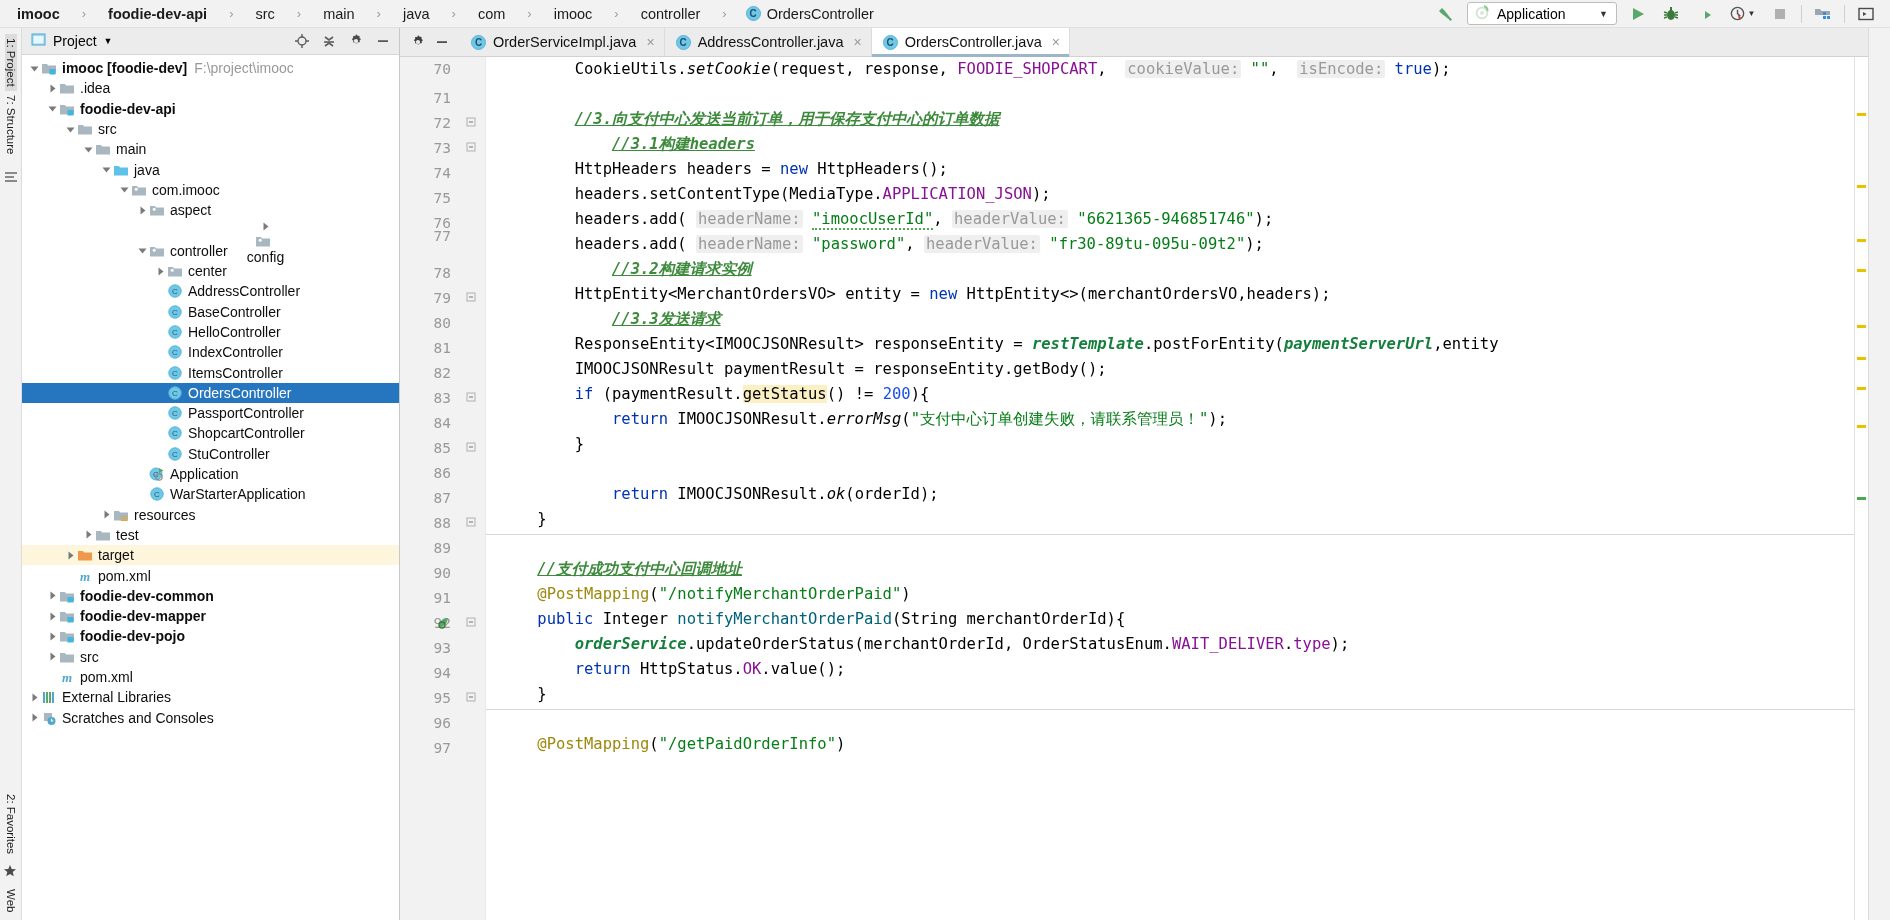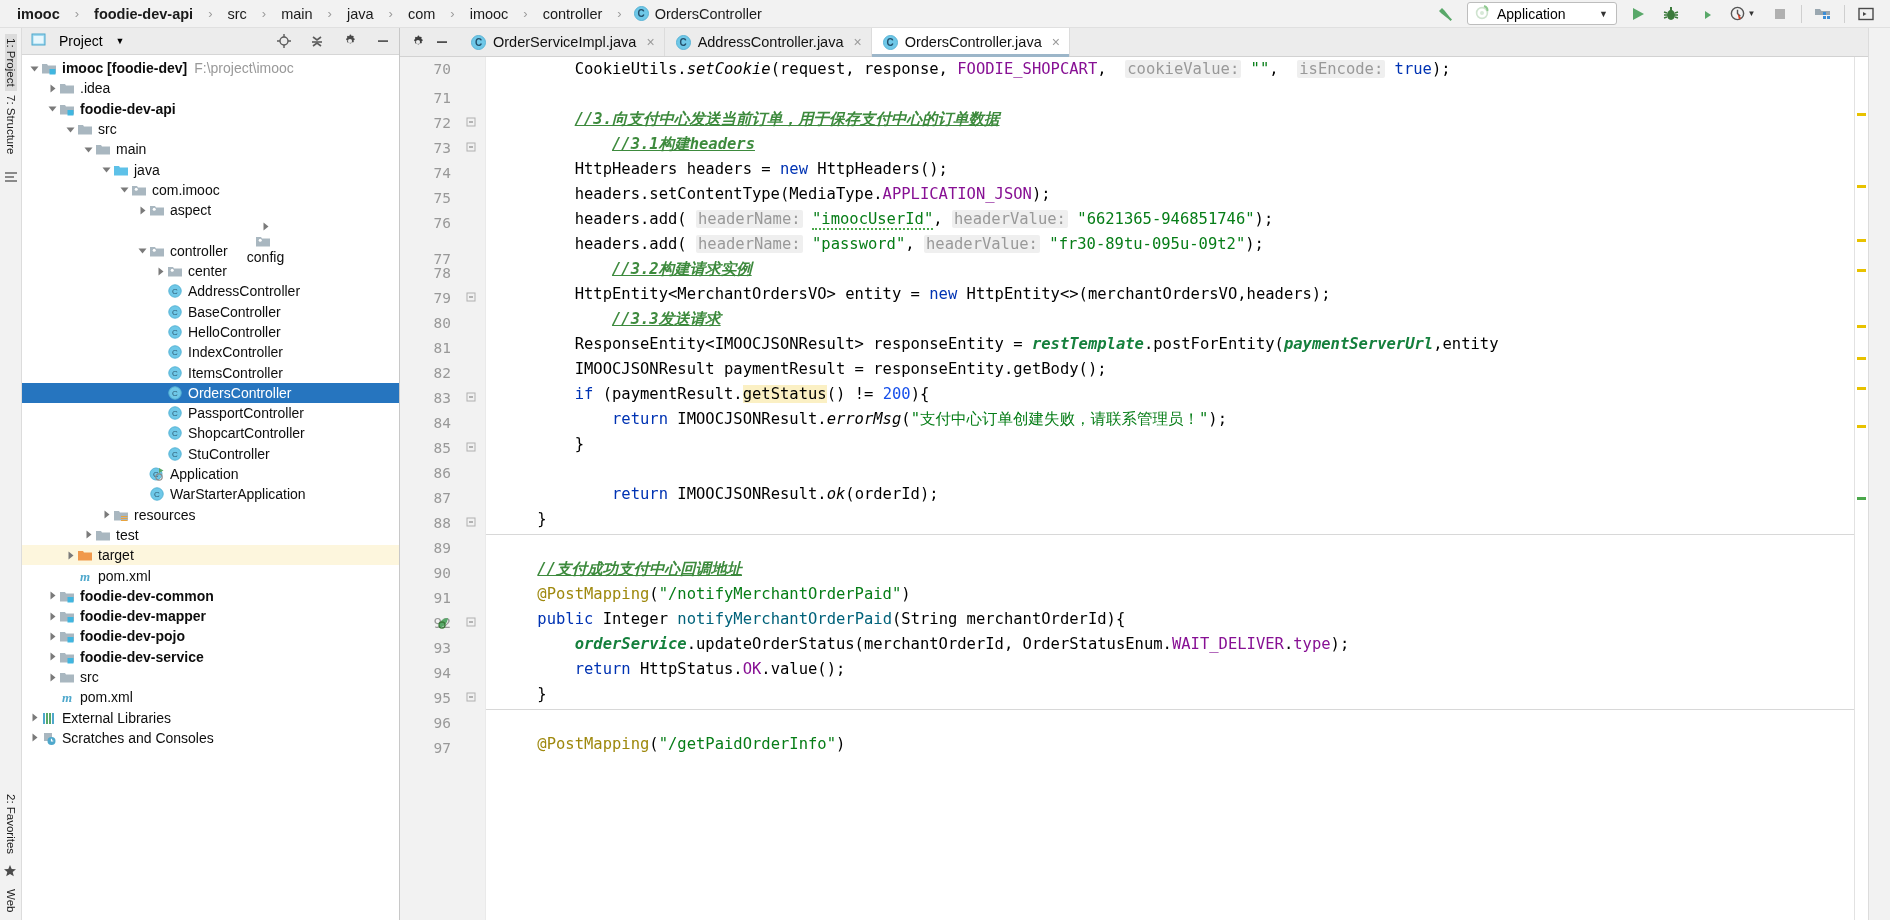--- a/index.html
+++ b/index.html
@@ -10,21 +10,21 @@
     font-size:13px; color:#000;
   }
   #app{ position:relative; width:1890px; height:920px; display:flex; flex-direction:column; }
 
   
   .topbar{
     height:28px; min-height:28px; background:#f2f2f2;
     display:flex; align-items:center; border-bottom:1px solid #e0e0e0;
     padding-left:10px;
   }
-  .crumbs{ display:flex; align-items:center; gap:8px;text-align:right; }
+  .crumbs{ display:flex; align-items:center; gap:15px;text-align:right; }
   .crumb{ font-size:14.5px; color:#1b1b1b; padding:0 7px; white-space:nowrap; }
   .crumb.bold{ font-weight:bold; }
   .crumb-sep{ color:#9b9b9b; font-size:13px; }
   .crumb-cls{ display:flex; align-items:center; gap:6px; padding-left:4px; }
   .ico-c{
     width:15px;height:15px;border-radius:50%;
     background:#6fc8e8; color:#24506b; font-size:10px; font-weight:bold;
     display:flex;align-items:center;justify-content:center;
     border:1px solid #5ab4d6;
   }
@@ -57,21 +57,21 @@
     display:flex;flex-direction:column;align-items:center; }
   .rail-ico{ width:16px;height:16px;margin:5px 0; }
 
   
   .proj{
     width:378px; background:#fff; display:flex; flex-direction:column;
     border-right:1px solid #c8c8c8; min-width:0;
   }
   .proj-head{
     height:27px; background:#ececec; border-bottom:1px solid #d6d6d6;
-    display:flex; align-items:center; padding:0 6px 0 9px; gap:13px;
+    display:flex; align-items:center; padding:0 6px 0 9px; gap:7px;
   }
   .proj-head .ttl{ font-size:14px; }
   .proj-head .spacer{ flex:1; }
   .proj-head .hbtn{ width:20px;height:20px;display:flex;align-items:center;justify-content:center;cursor:pointer;}
   .tree{ flex:1; overflow:hidden; padding-top:3px; position:relative; }
   .row{
     height:20.3px; display:flex; align-items:center; white-space:nowrap;
     font-size:14px; color:#0d0d0d; cursor:pointer; padding-right:4px;
   }
   .row.sel{ background:#2675bf; color:#fff; }
@@ -661,34 +661,20 @@
           </div>
           <div class="row" style="padding-left: 24px;">
             <span class="tw">
               <svg width="11" height="11" viewBox="0 0 11 11">
                 <path d="M3.5 1.5 L8.5 5.5 L3.5 9.5 Z" fill="#7a7a7a"></path>
               </svg>
             </span>
             <span class="ic">
               <svg width="16" height="16" viewBox="0 0 16 16">
                 <path d="M1 4 h5 l1 1.5 H15 v8 H1 Z" fill="#a9b7c0"></path>
-                <rect x="8.5" y="9" width="6" height="5.5" fill="#40b6e0"></rect>
-              </svg>
-            </span>
-            <span class="nm b">foodie-dev-service</span>
-          </div>
-          <div class="row" style="padding-left: 24px;">
-            <span class="tw">
-              <svg width="11" height="11" viewBox="0 0 11 11">
-                <path d="M3.5 1.5 L8.5 5.5 L3.5 9.5 Z" fill="#7a7a7a"></path>
-              </svg>
-            </span>
-            <span class="ic">
-              <svg width="16" height="16" viewBox="0 0 16 16">
-                <path d="M1 4 h5 l1 1.5 H15 v8 H1 Z" fill="#a9b7c0"></path>
               </svg>
             </span>
             <span class="nm">src</span>
           </div>
           <div class="row" style="padding-left: 24px;">
             <span class="tw"></span>
             <span class="ic">
               <svg width="16" height="16" viewBox="0 0 16 16">
                 <text x="8" y="13" font-size="13" text-anchor="middle" fill="#4fa8cc" font-family="serif" font-style="italic" font-weight="bold">m</text>
               </svg>
@@ -763,21 +749,21 @@
 
       <div class="edbody">
         <div class="gutter" id="gutter">
             <div class="gnum" style="top: 0;">70</div>
             <div class="gnum" style="top: 29px;">71</div>
             <div class="gnum" style="top: 54px;">72</div>
             <div class="gnum" style="top: 79px;">73</div>
             <div class="gnum" style="top: 104px;">74</div>
             <div class="gnum" style="top: 129px;">75</div>
             <div class="gnum" style="top: 154px;">76</div>
-            <div class="gnum" style="top: 190px;">77</div>
+            <div class="gnum" style="top: 167px;">77</div>
             <div class="gnum" style="top: 204px;">78</div>
             <div class="gnum" style="top: 229px;">79</div>
             <div class="gnum" style="top: 254px;">80</div>
             <div class="gnum" style="top: 279px;">81</div>
             <div class="gnum" style="top: 304px;">82</div>
             <div class="gnum" style="top: 329px;">83</div>
             <div class="gnum" style="top: 354px;">84</div>
             <div class="gnum" style="top: 379px;">85</div>
             <div class="gnum" style="top: 404px;">86</div>
             <div class="gnum" style="top: 429px;">87</div>

